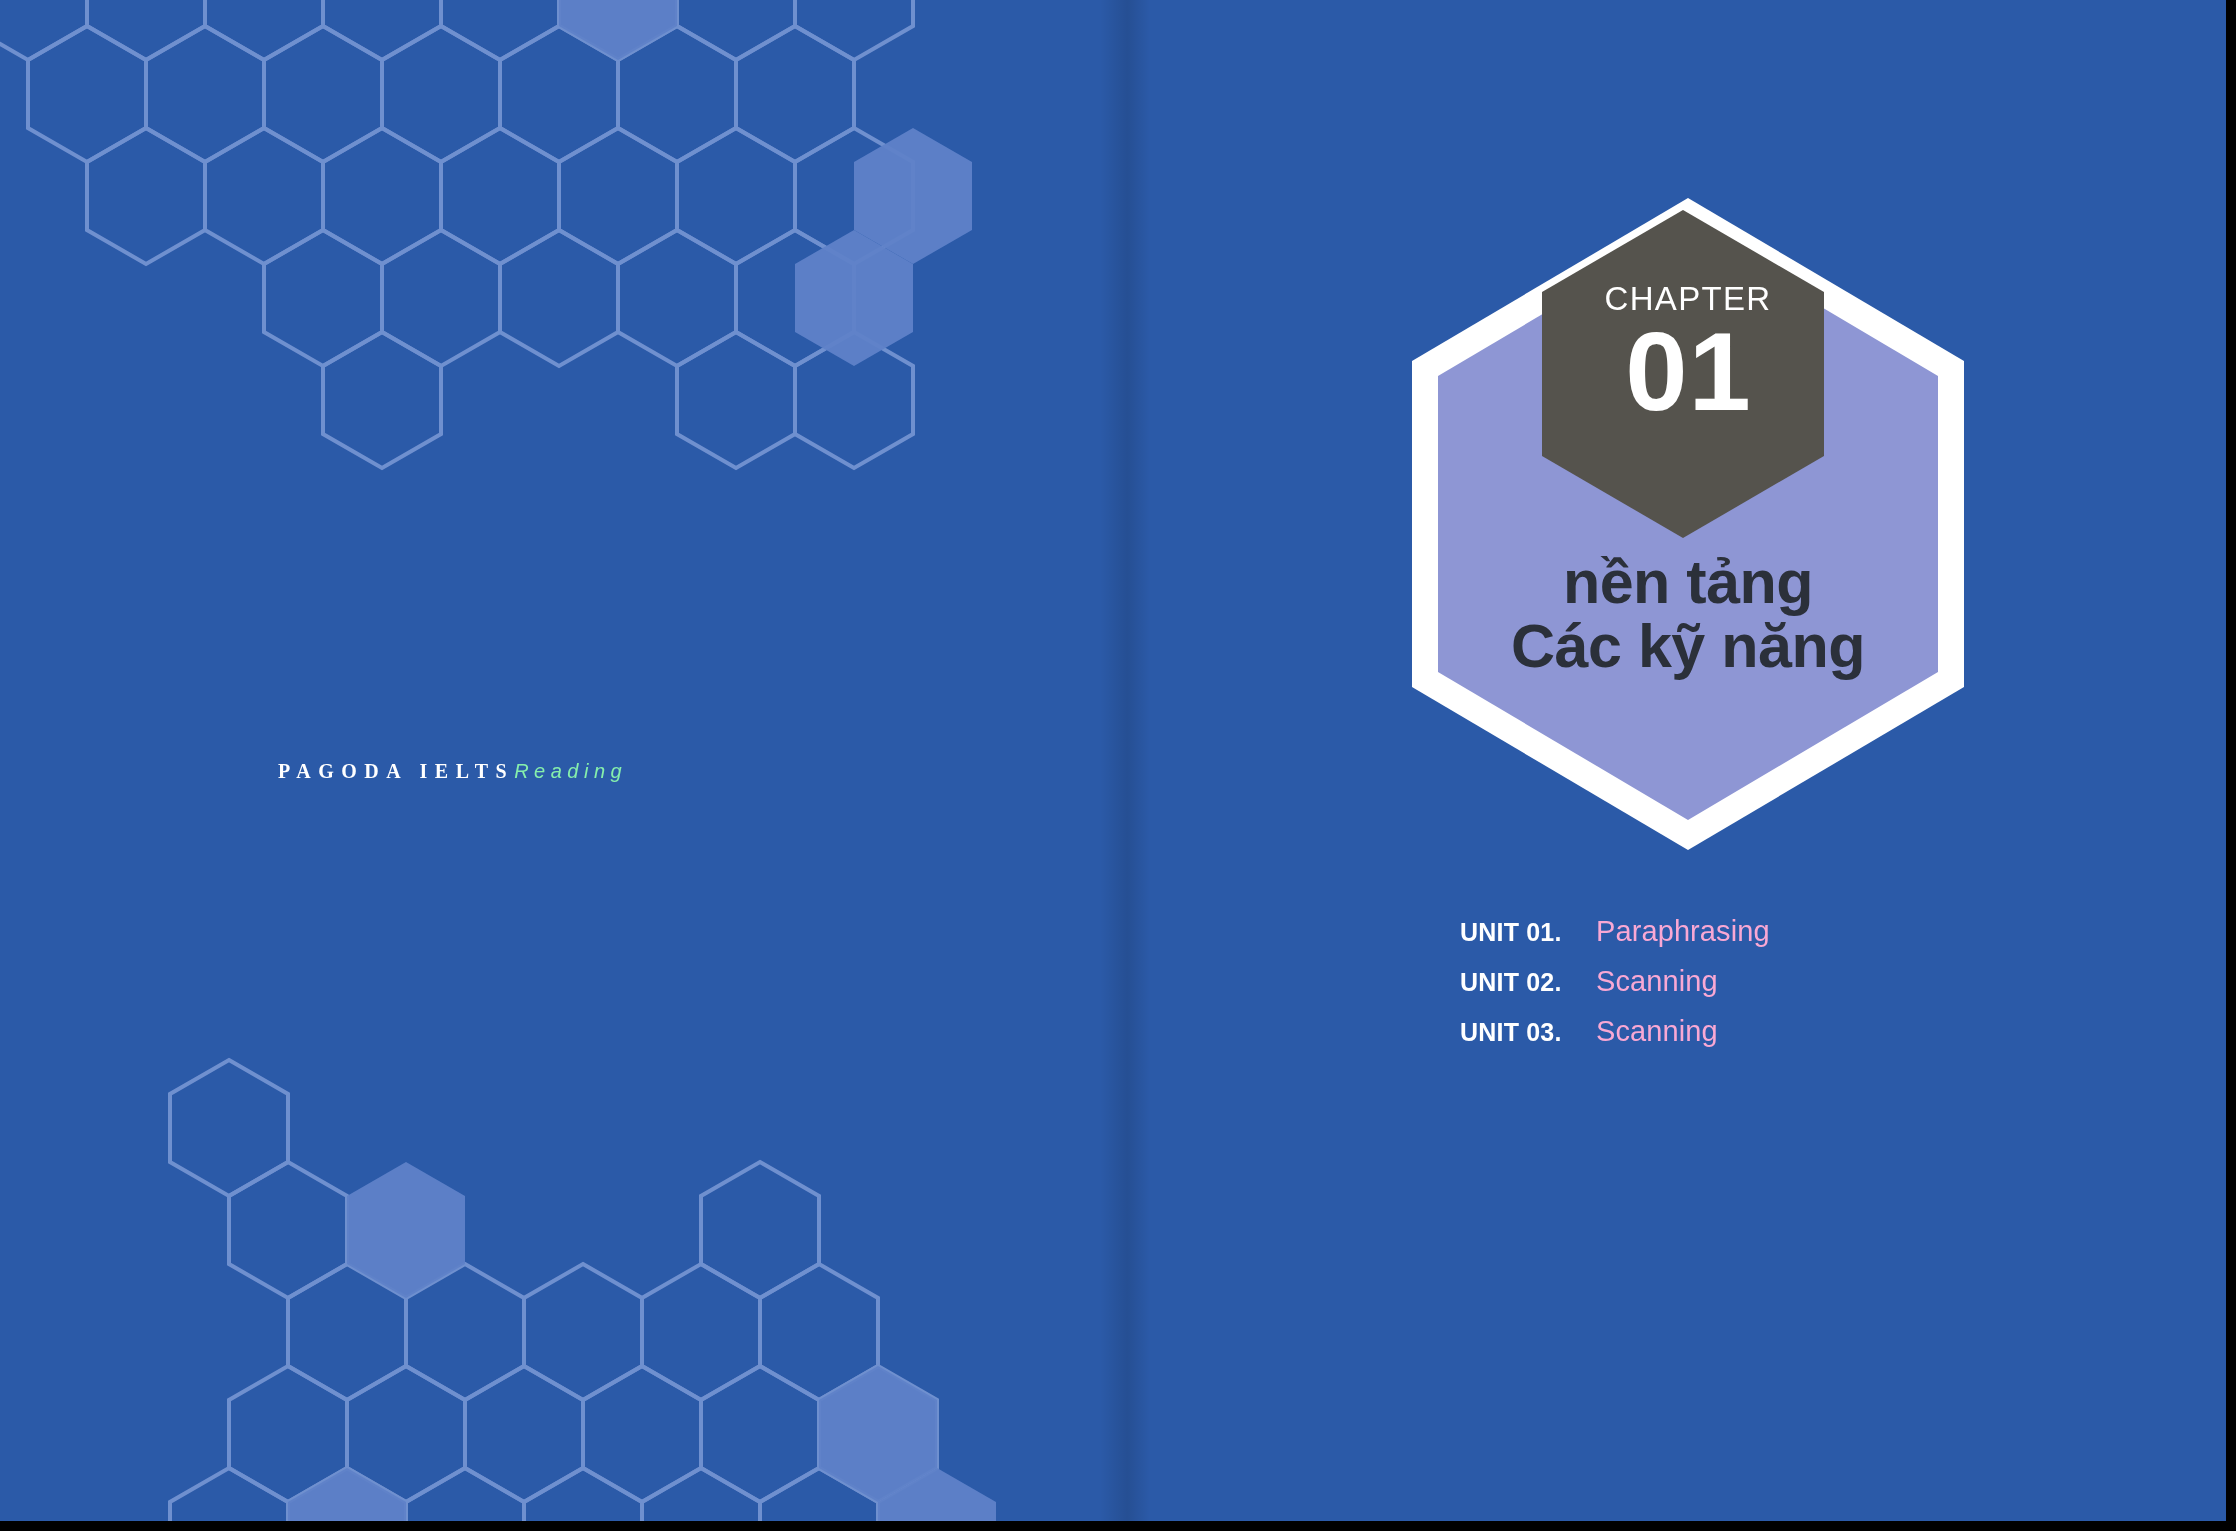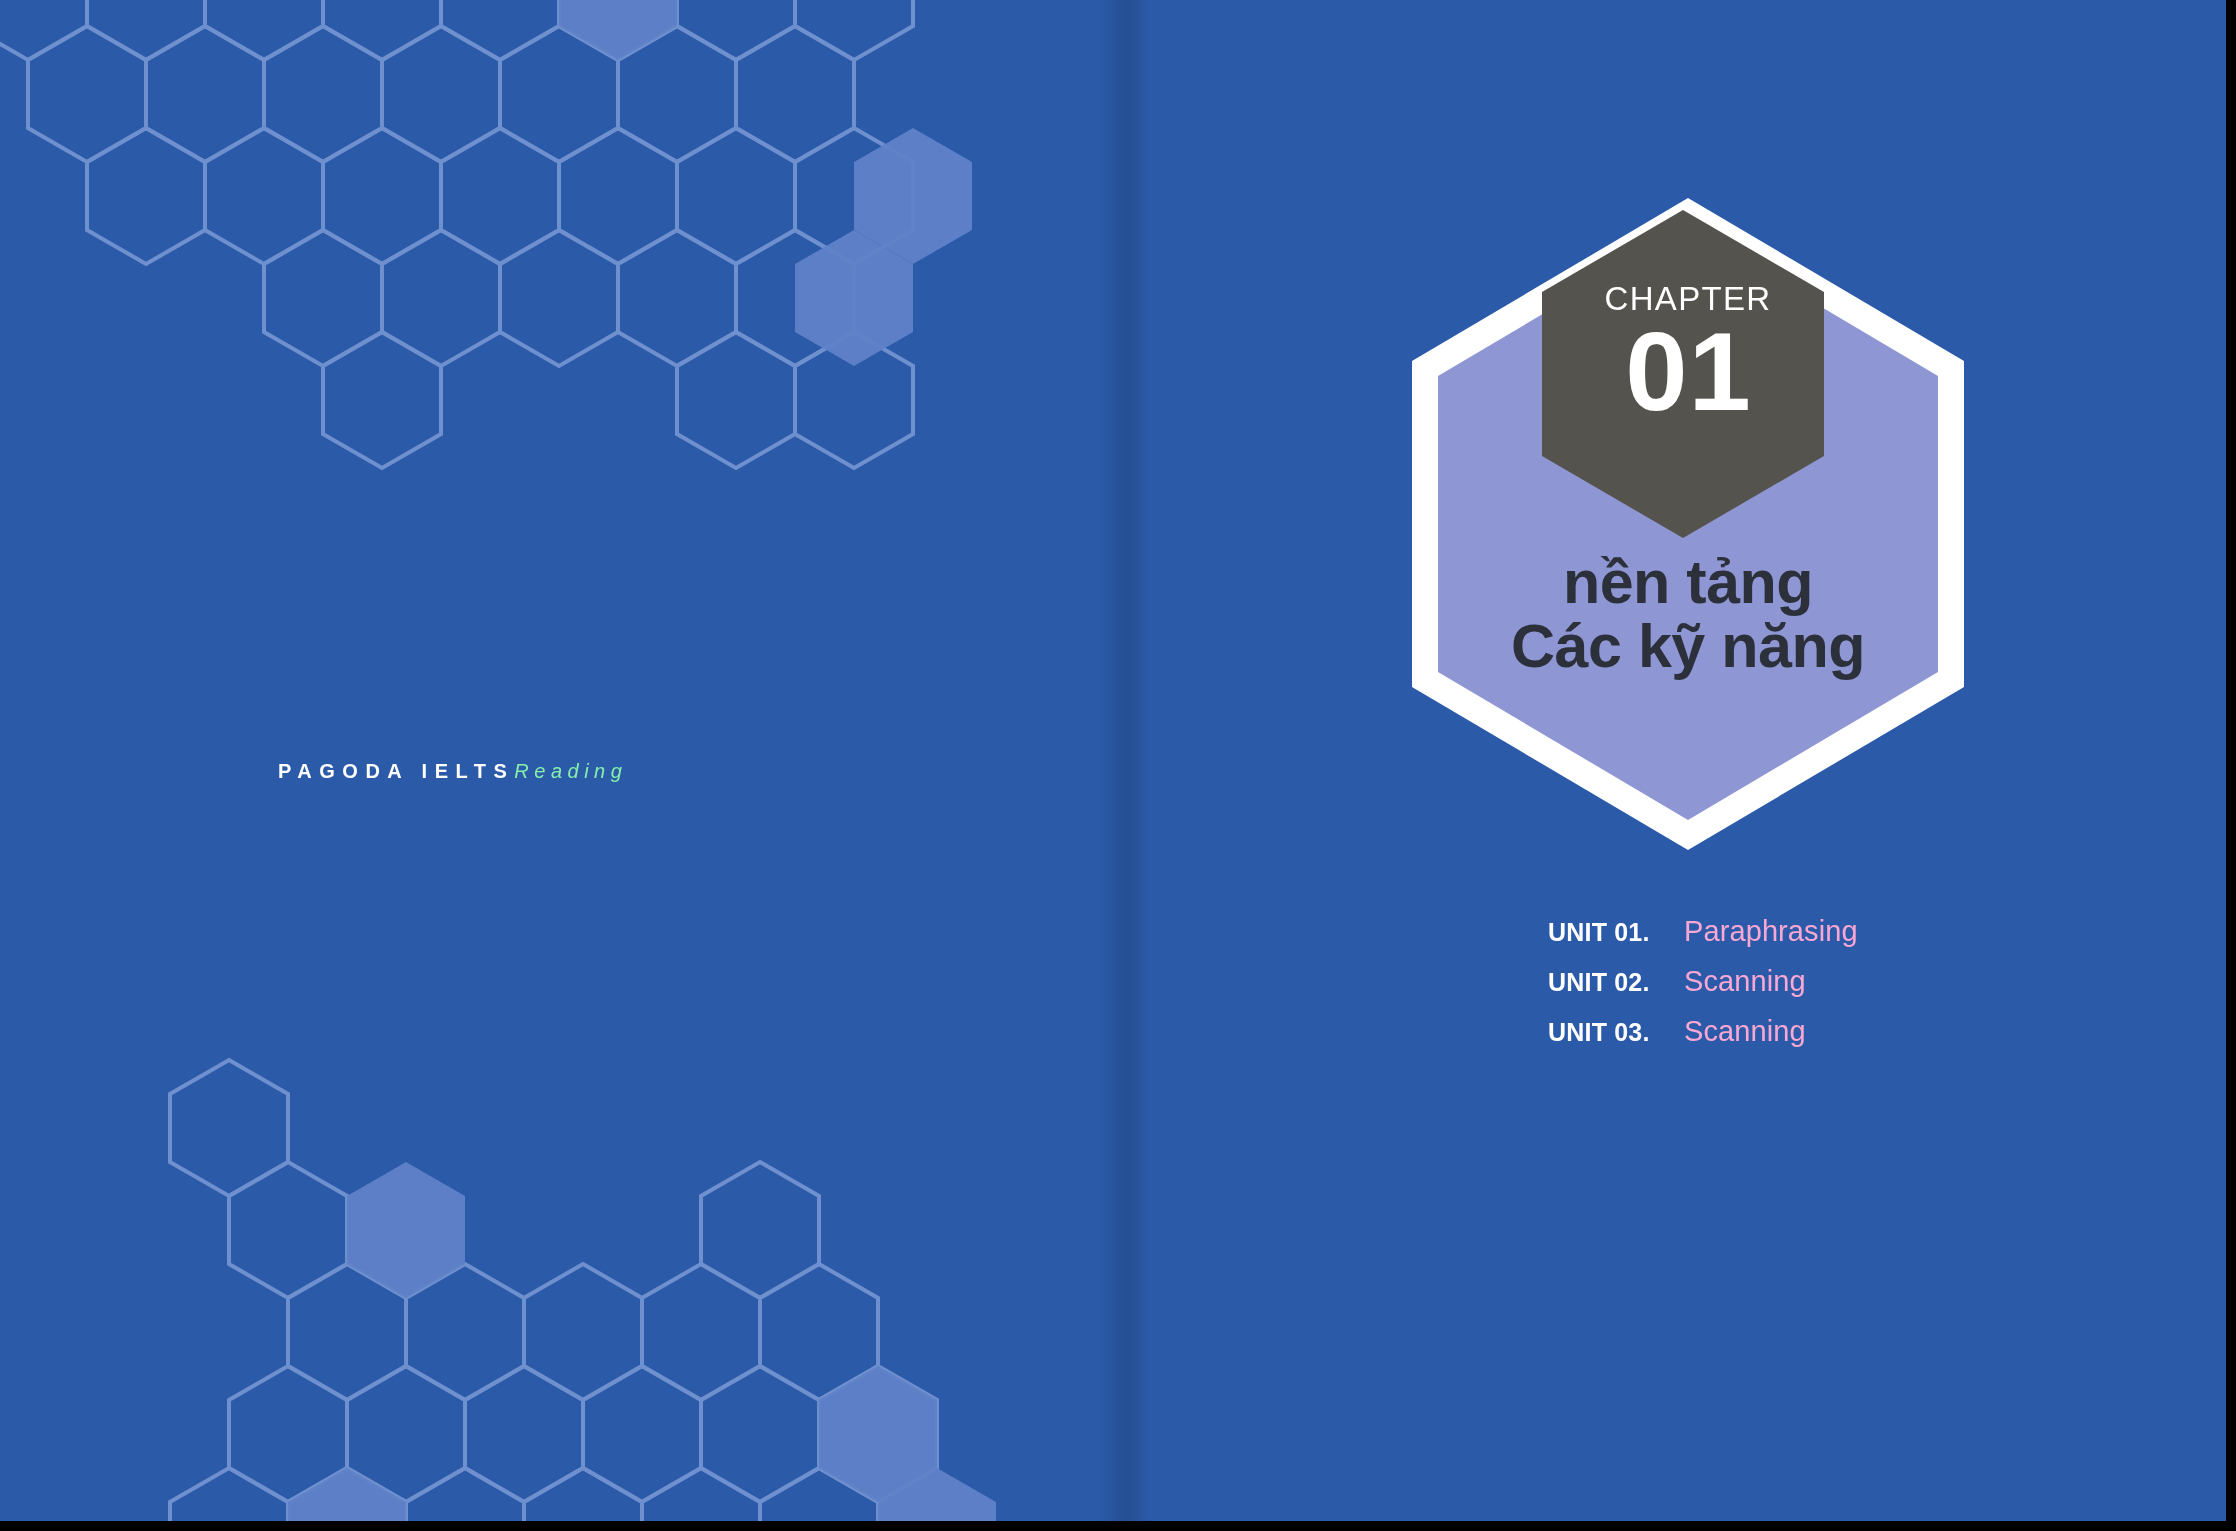--- a/index.html
+++ b/index.html
@@ -31,20 +31,21 @@
   #branding {
     position:absolute;
     left:278px; top:760px;
     color:#ffffff;
     font-size:20px;
     white-space:nowrap;
   }
   #branding .brand-strong {
     font-weight:bold;
     letter-spacing:7.5px;
+    font-family:Liberation Serif, serif;
   }
   #branding .brand-light {
     font-weight:normal;
     letter-spacing:5.5px;
     color:#86efac;
     font-style:italic;
   }
 
   
   #badge {
@@ -81,21 +82,21 @@
     font-size:61px;
     font-weight:bold;
     line-height:1.05;
     letter-spacing:-0.5px;
   }
   #badge-title .t-line { display:block; }
 
   
   #unit-list {
     position:absolute;
-    left:1548px; top:915px;
+    left:1460px; top:915px;
     color:#ffffff;
   }
   .unit-row {
     display:flex;
     align-items:baseline;
     height:50px;
   }
   .unit-key {
     font-weight:bold;
     font-size:25px;

